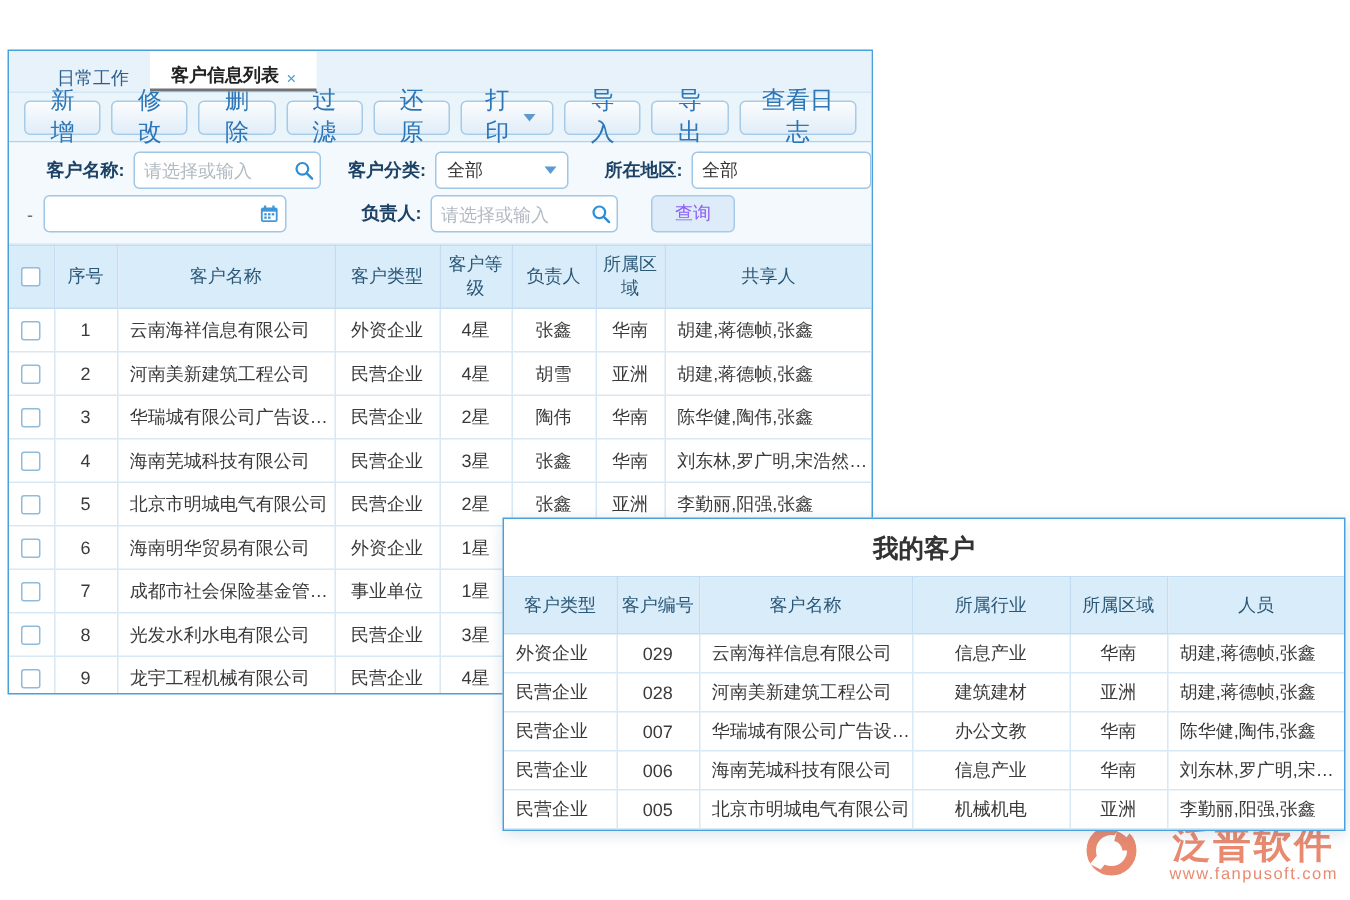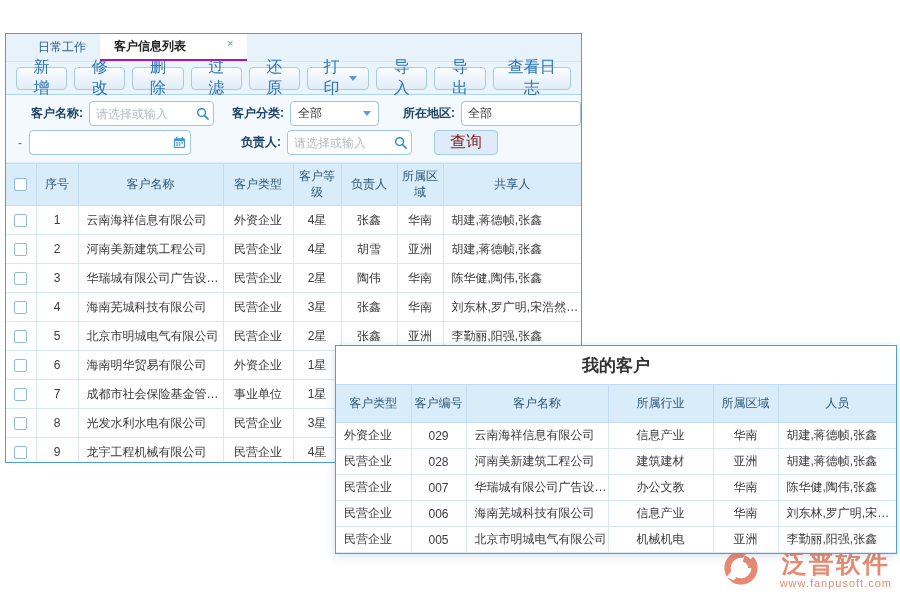--- a/index.html
+++ b/index.html
@@ -5,24 +5,24 @@
   * { margin:0; padding:0; box-sizing:border-box; }
   html,body { width:900px; height:600px; background:#ffffff; overflow:hidden;
               font-family:"Liberation Sans","DejaVu Sans",sans-serif; }
   .stage { position:relative; width:900px; height:600px; background:#fff; }
 
   
   .main-window { position:absolute; left:5px; top:33px; width:577px; height:430px;
                  border:1px solid #4aa0da; background:#fff; overflow:hidden; }
   .tab-bar { height:28px; background:#e7f2fa; display:flex; align-items:stretch;
              padding-left:18px; border-bottom:1px solid #d3e6f4; }
-  .tab { display:flex; align-items:center; padding:0 14px; font-size:12px; color:#2b5d8c;
+  .tab { display:flex; align-items:flex-end; padding:0 14px; font-size:12px; color:#2b5d8c;
          cursor:pointer; position:relative; }
   .tab.active { background:#ffffff; color:#222; font-weight:bold;
-                border-bottom:2px solid #a21caf;gap:36px; }
+                border-bottom:2px solid #737373; }
   .tab-close { margin-left:5px; margin-top:-8px; color:#4a9ad2; font-size:11px; font-weight:normal; }
 
   .toolbar { height:33px; background:#eaf4fb; display:flex; align-items:center; gap:7px;
              padding:0 10px; border-bottom:1px solid #aed3ec; }
   .tb-btn { height:23px; padding:0 11px; font-size:16px; color:#2c76b8;
             background:linear-gradient(#fbfdfe,#e0edf8); border:1px solid #a7cbe7;
             border-radius:4px; display:flex; align-items:center; gap:5px; cursor:pointer; }
   .tb-caret { width:0; height:0; border-left:4px solid transparent; border-right:4px solid transparent;
               border-top:5px solid #5b9bd0; display:inline-block; }
 
@@ -36,21 +36,21 @@
              border-radius:4px; display:flex; align-items:center; }
   .f-input input { border:none; outline:none; background:transparent; height:100%;
                    font-size:12px; color:#333; padding:0 6px; flex:1; min-width:0;
                    font-family:"Liberation Sans","DejaVu Sans",sans-serif; }
   .f-input input::placeholder { color:#b2bac2; }
   .icon-btn { width:22px; display:flex; align-items:center; justify-content:center; cursor:pointer; flex:none; }
   .f-select { height:25px; background:#fff; border:1px solid #9fc6e6; border-radius:4px;
               display:flex; align-items:center; font-size:12px; color:#333;
               padding-left:7px; cursor:pointer; }
   .f-select .sel-text { flex:1; }
-  .query-btn { height:25px; padding:0 15px; font-size:16px; color:#7f1d1d;
+  .query-btn { height:25px; padding:0 15px; font-size:12px; color:#8b5cf6;
                background:#ddecf8; border:1px solid #a7cbe7; border-radius:4px; cursor:pointer; }
 
   table { border-collapse:collapse; table-layout:fixed; width:575px; }
   th, td { border:1px solid #d8e8f4; font-size:12px; overflow:hidden;
            white-space:nowrap; text-overflow:ellipsis; }
   th { background:#d9ecf9; color:#2c5878; font-weight:normal; height:42px;
        border-color:#c3dcef; white-space:normal; line-height:1.3; }
   .main-table td { height:29px; color:#3a3a3a; }
   .main-table tr > *:first-child { border-left:none; }
   .main-table tr > *:last-child { border-right:none; }

